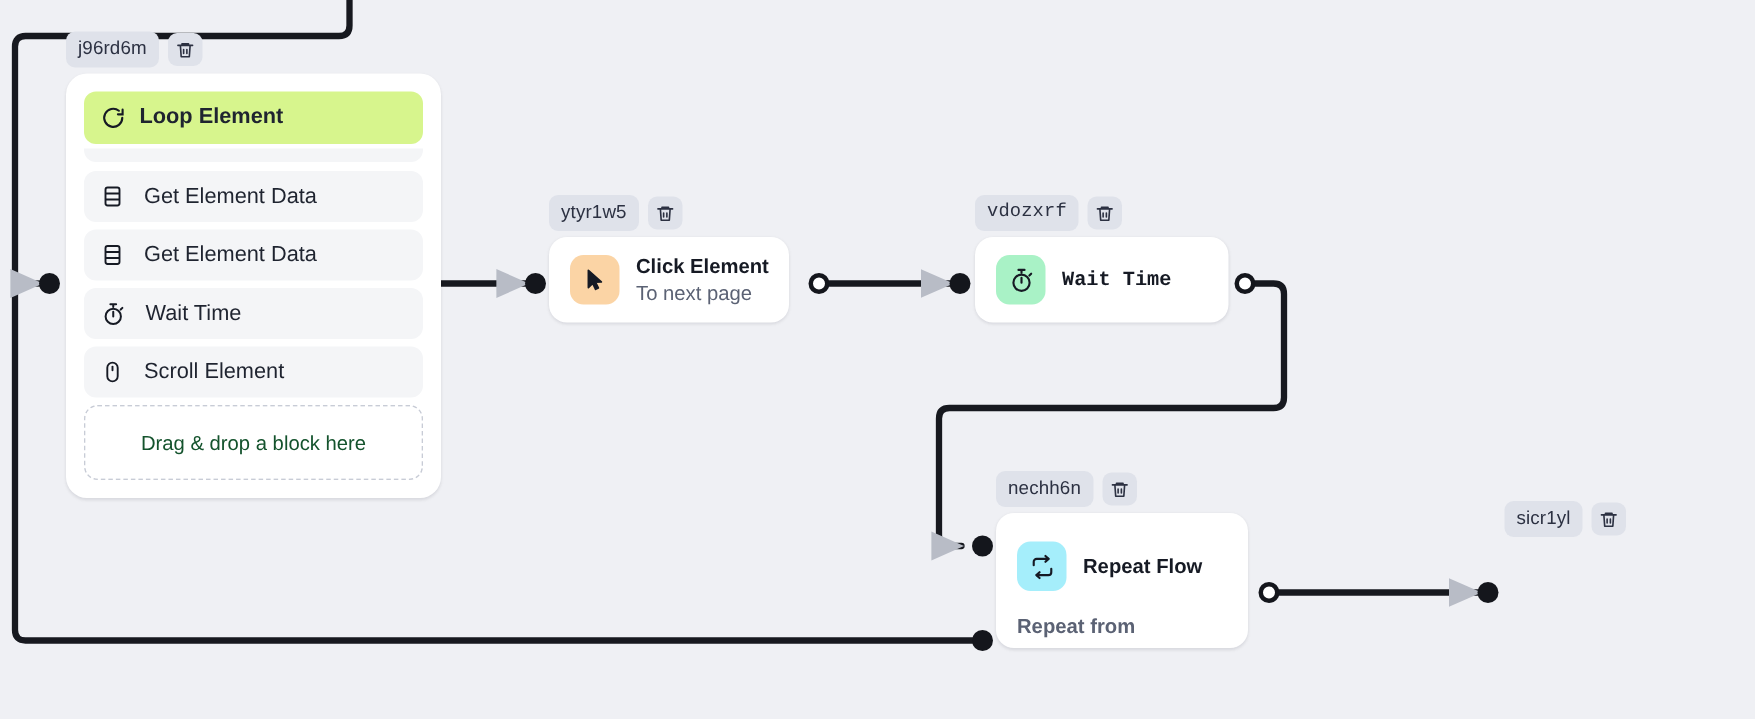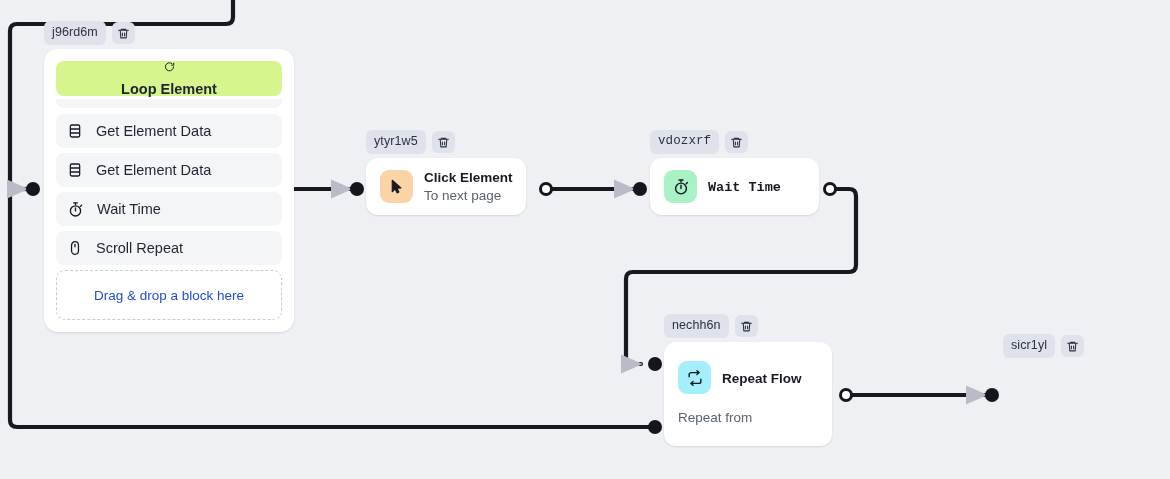--- a/index.html
+++ b/index.html
@@ -79,39 +79,38 @@
     padding: 0 11px;
     margin-bottom: 5px;
     font-size: 14.5px;
     color: #1f2430;
     box-sizing: border-box;
   }
   .row.head {
     background: #d7f58d;
     font-weight: bold;
     height: 35px;
-    flex-direction: column;
   }
   .row.sub { background: #f4f5f7; gap: 13px; }
   .row-stub {
     height: 9px;
     background: #f4f5f7;
     border-radius: 0 0 8px 8px;
     margin: -2px 0 6px;
   }
   .row .lbl { line-height: 1; }
   .dropzone {
     border: 1px dashed #c8ccd6;
     border-radius: 9px;
     height: 48px;
     display: flex;
     align-items: center;
     justify-content: center;
     font-size: 13.5px;
-    color: #1d4ed8;
+    color: #14532d;
     margin-top: 2px;
   }
 
   
   .task-card {
     display: flex;
     align-items: center;
     gap: 11px;
     padding: 12px 14px;
     box-sizing: border-box;
@@ -241,21 +240,21 @@
           <path d="M12 14V9.6M9.3 2.6h5.4M12 2.6v2.6M19 7.6l1.6-1.6"></path>
         </svg>
         <span class="lbl">Wait Time</span>
       </div>
 
       <div class="row sub">
         <svg width="16" height="16" viewBox="0 0 24 24" fill="none" stroke="#161a24" stroke-width="1.9" stroke-linecap="round">
           <rect x="6.8" y="2.6" width="10.4" height="18.8" rx="5.2"></rect>
           <path d="M12 6.6v3.6"></path>
         </svg>
-        <span class="lbl">Scroll Repeat</span>
+        <span class="lbl">Scroll Element</span>
       </div>
 
       <div class="dropzone">
         <span>Drag &amp; drop a block here</span>
       </div>
     </div>
   </div>
 
   <div class="node" style="left:366px; top:131px;">
     <div class="node-head">
@@ -303,35 +302,35 @@
 
   <div class="node" style="left:664px; top:315px;">
     <div class="node-head">
       <span class="node-id">nechh6n</span>
       <span class="node-del">
         <svg width="13" height="13" viewBox="0 0 24 24" fill="none" stroke="#2c3142" stroke-width="2" stroke-linecap="round" stroke-linejoin="round">
           <path d="M3 6h18M8 6V4h8v2M6 6l1 14h10l1-14M10 11v5M14 11v5"></path>
         </svg>
       </span>
     </div>
-    <div class="card" style="width:168px; height:104px;">
+    <div class="card" style="width:168px; height:90px;">
       <div class="task-card" style="padding:19px 14px 4px;">
         <span class="task-ico" style="background:#a5eefb;">
           <svg width="18" height="18" viewBox="0 0 24 24" fill="none" stroke="#161a24" stroke-width="1.9" stroke-linecap="round" stroke-linejoin="round">
             <path d="M4.2 10.4V7.4a2.6 2.6 0 0 1 2.6-2.6h10.4"></path>
             <path d="M14.6 2.2l2.8 2.6-2.8 2.6"></path>
             <path d="M19.8 13.6v3a2.6 2.6 0 0 1-2.6 2.6H6.8"></path>
             <path d="M9.4 21.8l-2.8-2.6 2.8-2.6"></path>
           </svg>
         </span>
         <span class="task-txt">
           <span class="task-title">Repeat Flow</span>
         </span>
       </div>
-      <div class="task-foot" style="padding-top:12px;">Repeat from</div>
+      <div class="task-foot" style="padding-top:12px;font-weight:bold;">Repeat from</div>
     </div>
   </div>
 
   <div class="node" style="left:1003px; top:335px;">
     <div class="node-head">
       <span class="node-id">sicr1yl</span>
       <span class="node-del">
         <svg width="13" height="13" viewBox="0 0 24 24" fill="none" stroke="#2c3142" stroke-width="2" stroke-linecap="round" stroke-linejoin="round">
           <path d="M3 6h18M8 6V4h8v2M6 6l1 14h10l1-14M10 11v5M14 11v5"></path>
         </svg>

